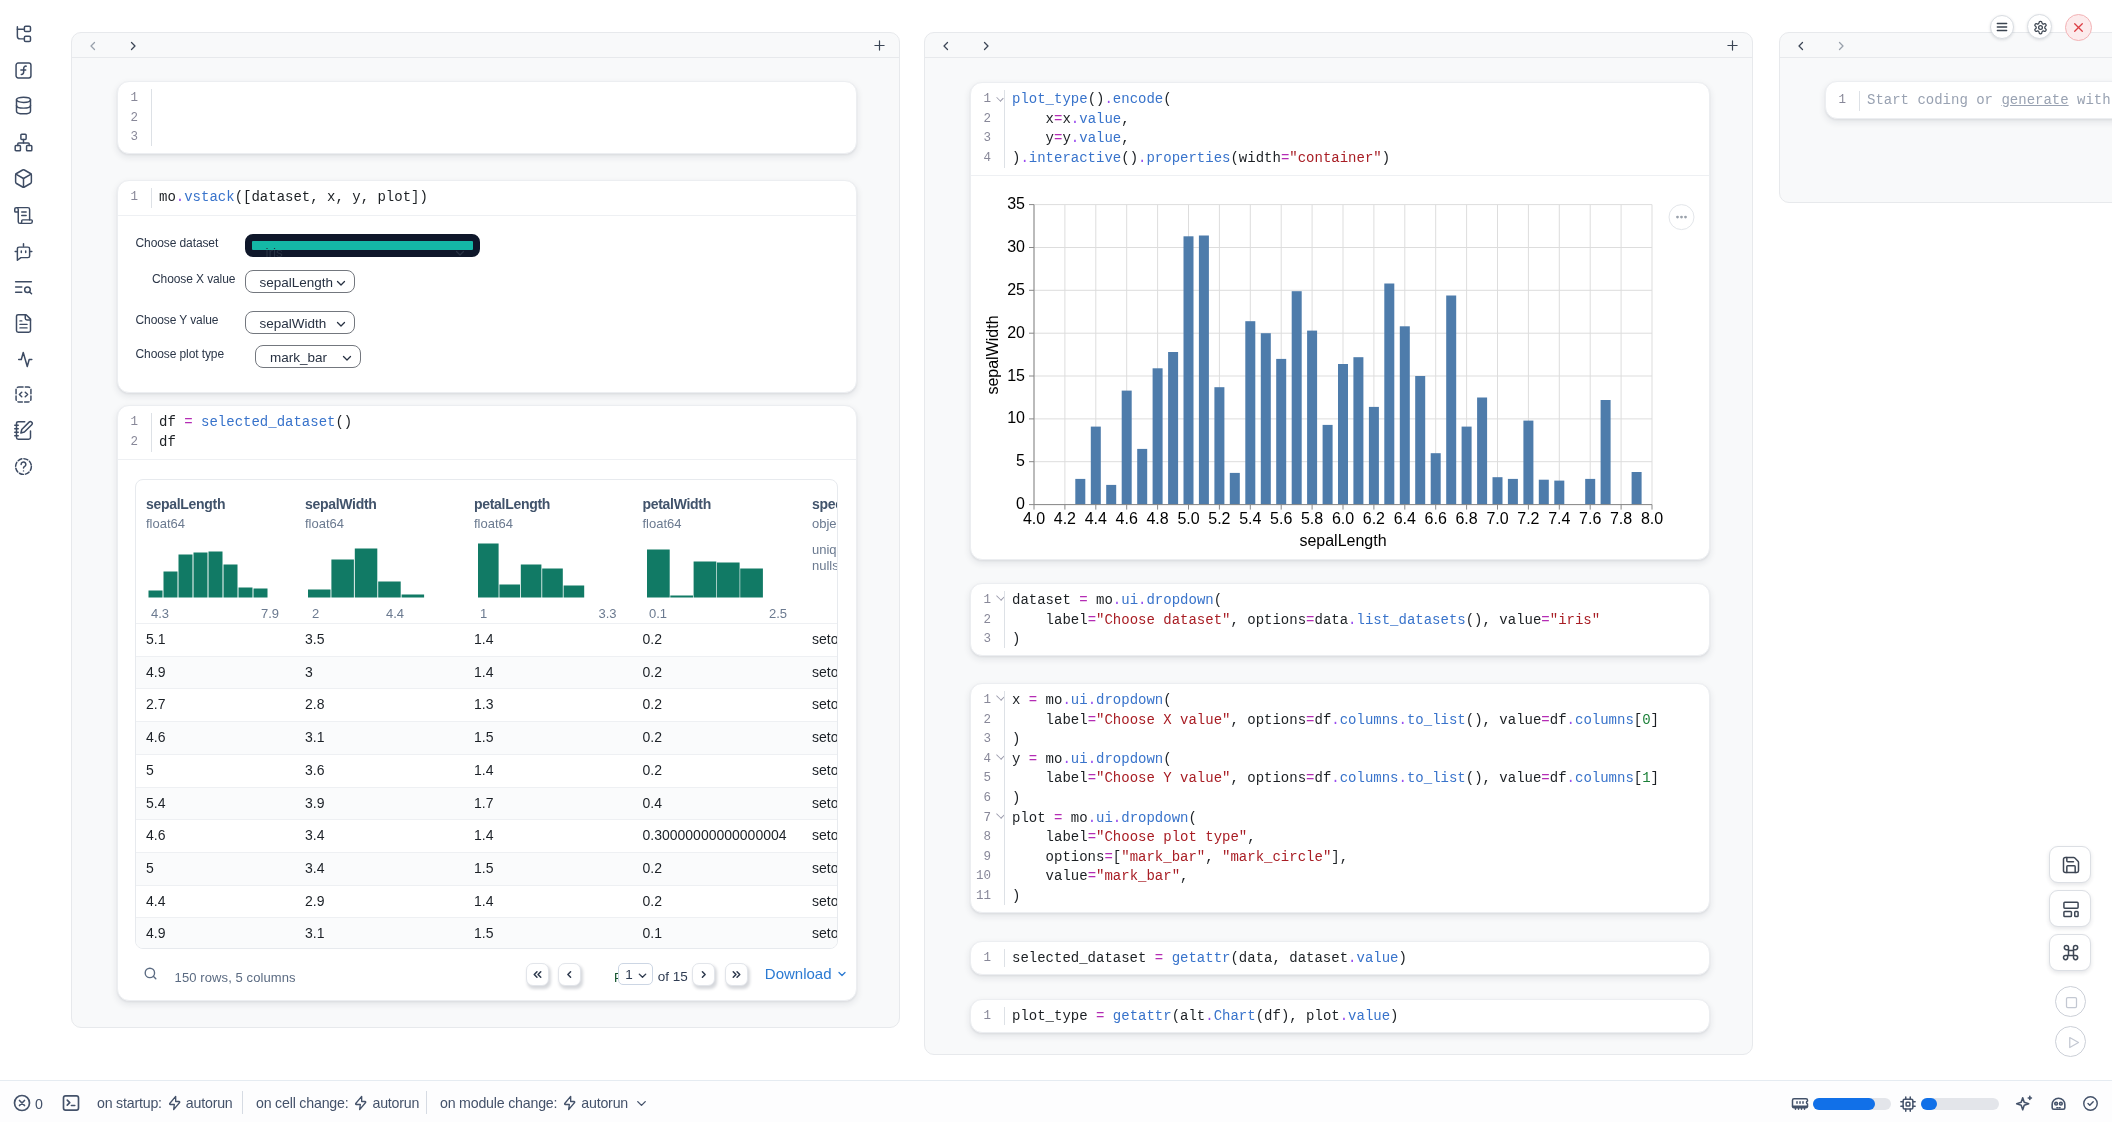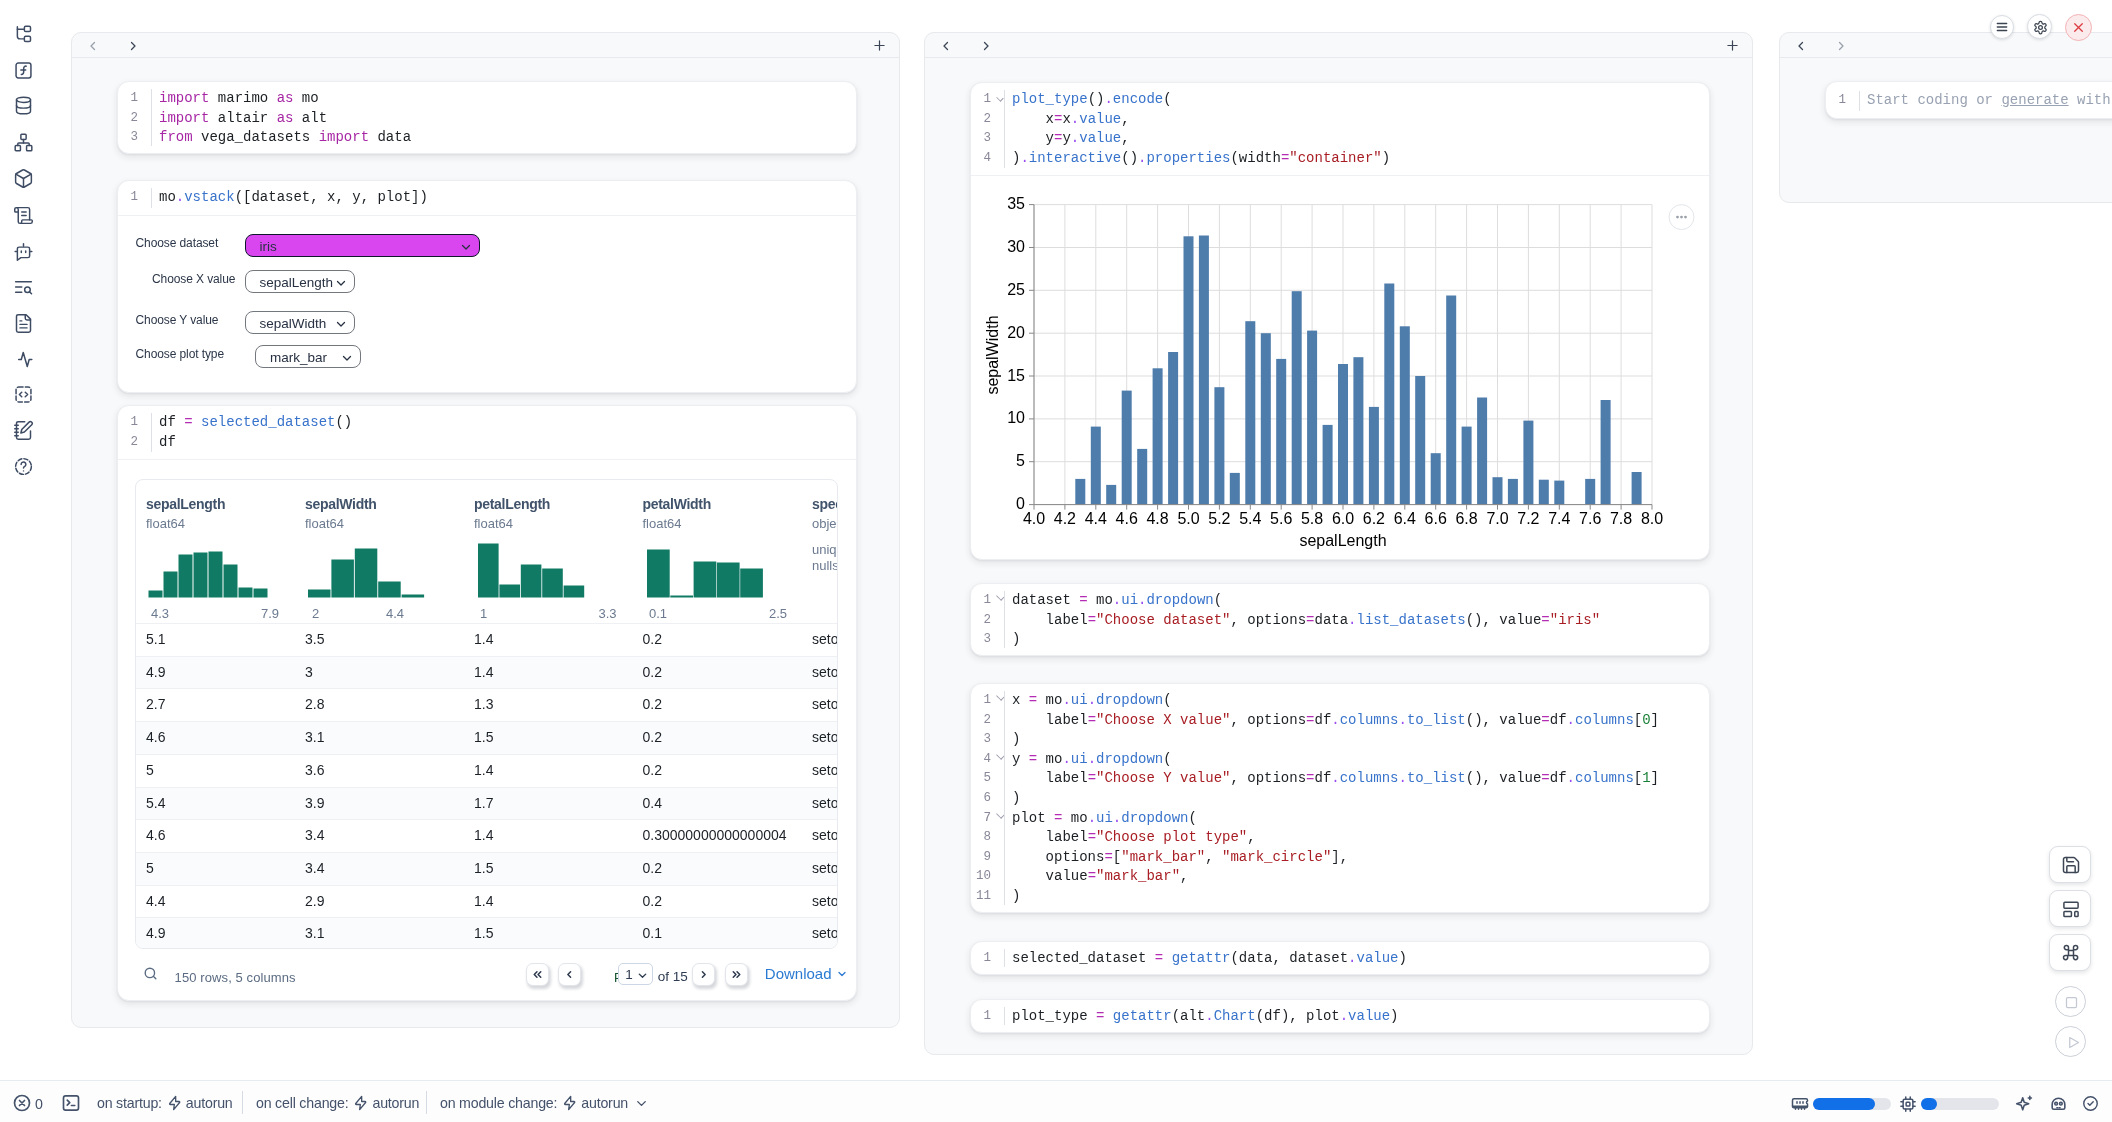--- a/index.html
+++ b/index.html
@@ -136,31 +136,28 @@
       <svg class="abs" style="left:54.5px;top:6.5px" width="12" height="12" viewBox="0 0 24 24">
         <path d="m9 5 7 7-7 7" style="stroke:#3b4555;stroke-width:2.6;fill:none;stroke-linecap:round;stroke-linejoin:round"></path>
       </svg>
       <svg class="abs" style="left:801px;top:6px" width="13" height="13" viewBox="0 0 24 24">
         <path d="M12 3.5v17M3.5 12h17" style="stroke:#3b4555;stroke-width:2.2;fill:none;stroke-linecap:round"></path>
       </svg>
     </div>
     <div class="cell" style="left:45px;top:48px;width:740px;height:73px">
       <div class="gut" style="left:0;top:7px;width:20px">1<br>2<br>3</div>
       <div class="gutline" style="left:33px"></div>
-      <pre class="code abs" style="left:41px;top:7px"><span class="k">import</span> marimo <span class="k">as</span> mo
-<span class="k">import</span> altair <span class="k">as</span> alt
-<span class="k">from</span> vega_datasets <span class="k">import</span> data</pre>
     </div>
     <div class="cell" style="left:45px;top:147px;width:740px;height:213px">
       <div class="gut" style="left:0;top:7px;width:20px">1</div>
       <div class="gutline" style="left:33px;bottom:auto;height:19.6px"></div>
       <pre class="code abs" style="left:41px;top:7px">mo<span class="d">.</span><span class="fn">vstack</span>([dataset, x, y, plot])</pre>
       <div class="abs" style="left:0;top:33.6px;right:0;border-top:1px solid #eef0f3"></div>
       <div class="lbl abs" style="left:17.5px;top:55px">Choose dataset</div>
-      <div class="abs" style="left:126.5px;top:53px;width:235px;height:23px;border:1px solid #0f172a;border-radius:8px;background:#d946ef">
+      <div class="abs" style="left:126.5px;top:53px;width:235px;height:23px;border:7px solid #0f172a;border-radius:8px;background:#14b8a6">
         <div class="abs" style="left:14px;top:3.5px;font-size:13.5px;color:#273142;white-space:nowrap">iris</div>
         <svg class="abs" style="right:7px;top:6px" width="12" height="12" viewBox="0 0 24 24">
           <path d="m5 9 7 7 7-7" style="stroke:#273142;stroke-width:2.6;fill:none;stroke-linecap:round;stroke-linejoin:round"></path>
         </svg>
       </div>
       <div class="lbl abs" style="left:34px;top:91px">Choose X value</div>
       <div class="abs" style="left:126.5px;top:89px;width:110px;height:23px;border:1px solid #73777e;border-radius:8px;background:#fff">
         <div class="abs" style="left:14px;top:3.5px;font-size:13.5px;color:#273142;white-space:nowrap">sepalLength</div>
         <svg class="abs" style="right:7px;top:6px" width="12" height="12" viewBox="0 0 24 24">
           <path d="m5 9 7 7 7-7" style="stroke:#273142;stroke-width:2.6;fill:none;stroke-linecap:round;stroke-linejoin:round"></path>

